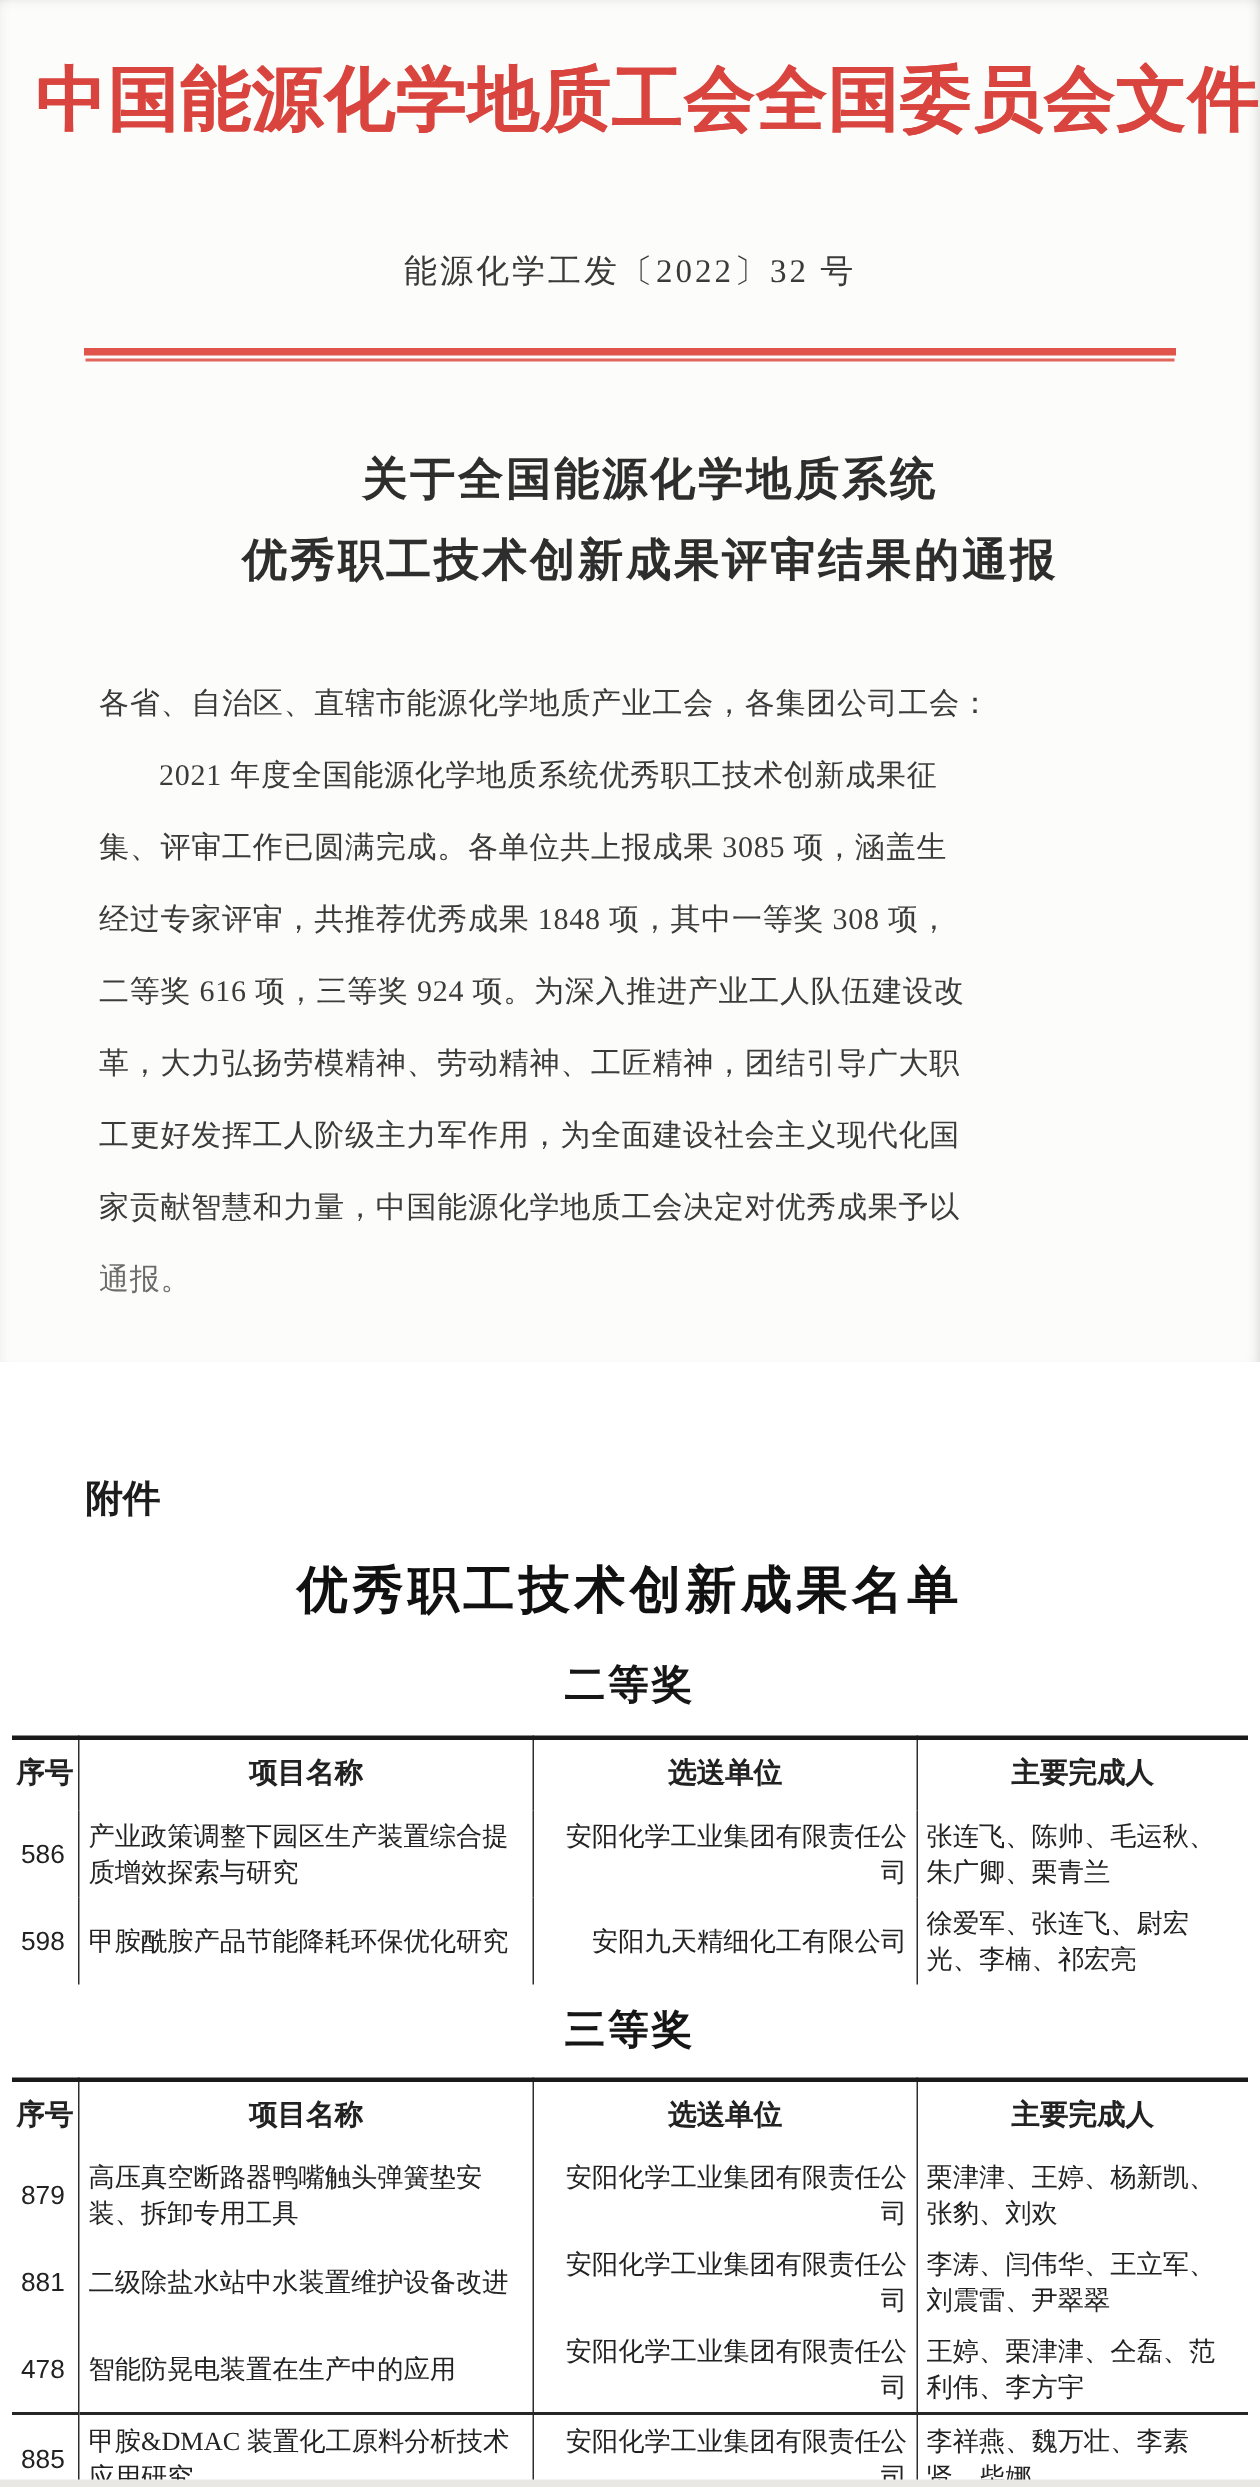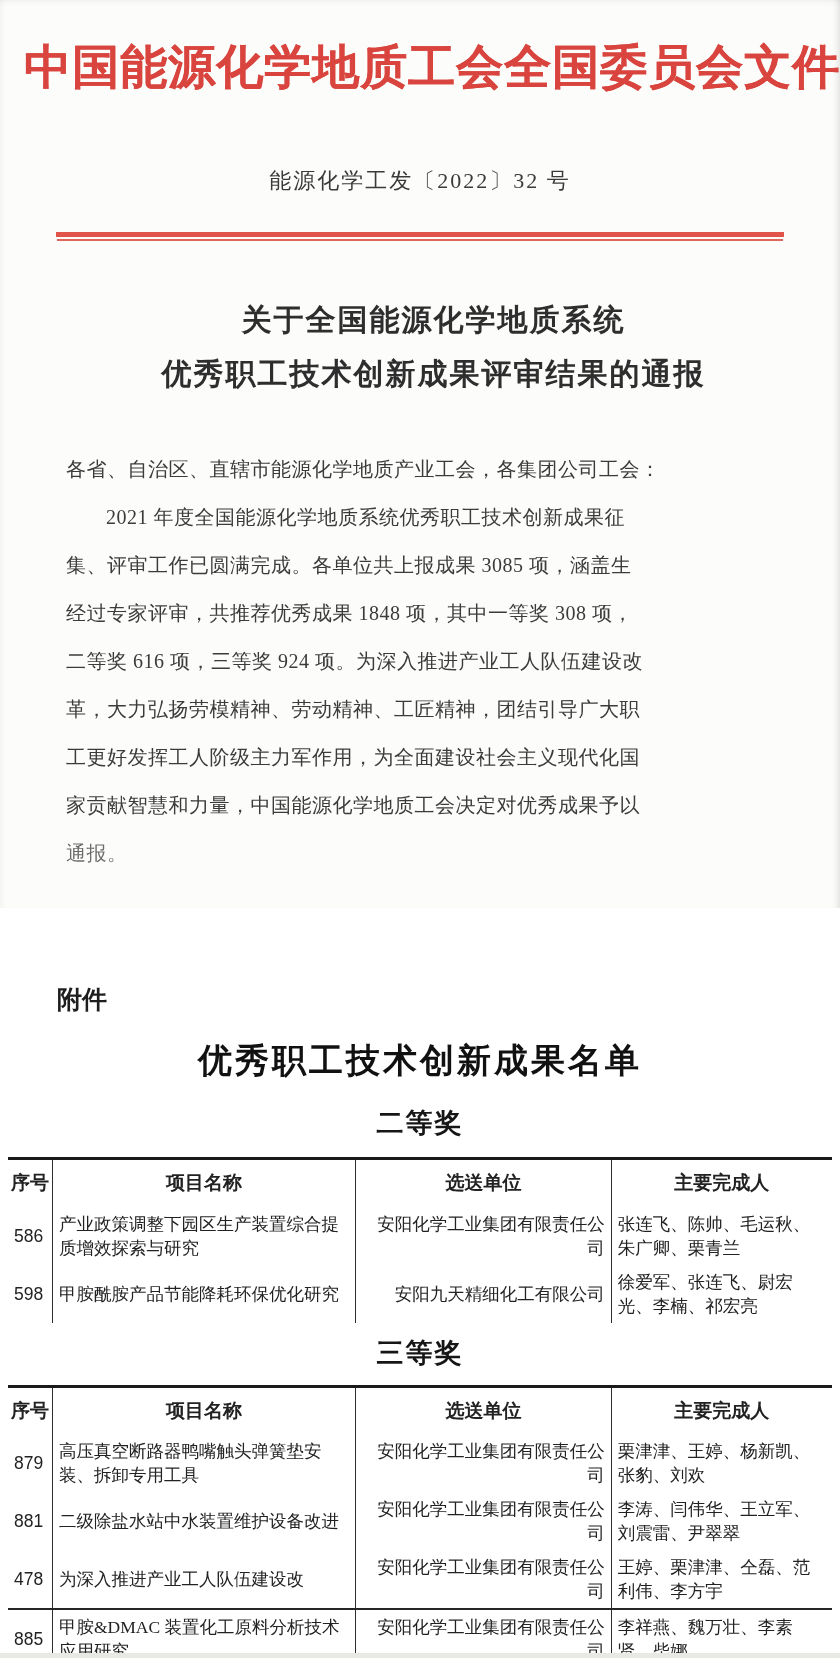--- a/index.html
+++ b/index.html
@@ -245,21 +245,21 @@
           <td class="cell-ppl">栗津津、王婷、杨新凯、张豹、刘欢</td>
         </tr>
         <tr>
           <td class="cell-no">881</td>
           <td class="cell-proj">二级除盐水站中水装置维护设备改进</td>
           <td class="cell-unit">安阳化学工业集团有限责任公司</td>
           <td class="cell-ppl">李涛、闫伟华、王立军、刘震雷、尹翠翠</td>
         </tr>
         <tr>
           <td class="cell-no">478</td>
-          <td class="cell-proj">为深入推进产业工人队伍建设改</td>
+          <td class="cell-proj">智能防晃电装置在生产中的应用</td>
           <td class="cell-unit">安阳化学工业集团有限责任公司</td>
           <td class="cell-ppl">王婷、栗津津、仝磊、范利伟、李方宇</td>
         </tr>
         <tr class="page-break last">
           <td class="cell-no">885</td>
           <td class="cell-proj">甲胺&amp;DMAC 装置化工原料分析技术应用研究</td>
           <td class="cell-unit">安阳化学工业集团有限责任公司</td>
           <td class="cell-ppl">李祥燕、魏万壮、李素贤、柴娜</td>
         </tr>
       </tbody>

